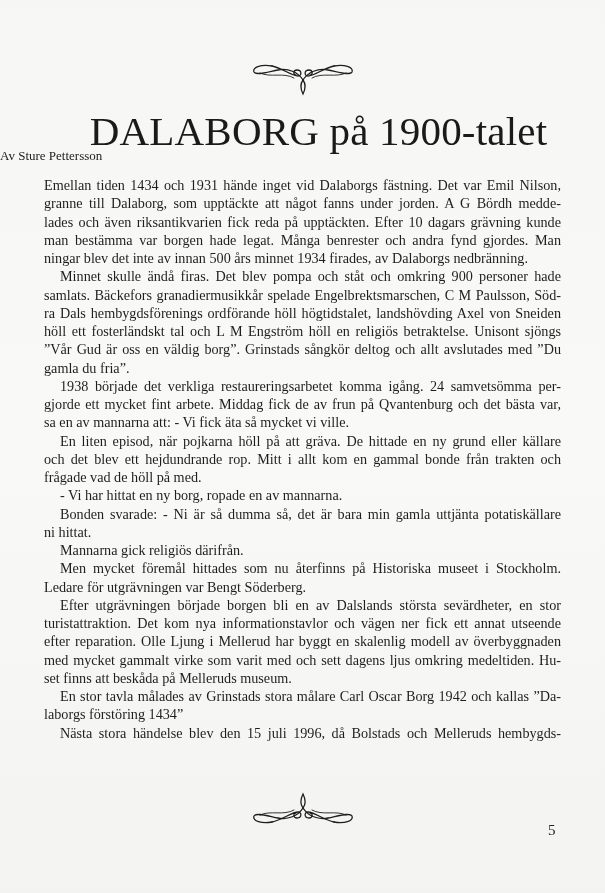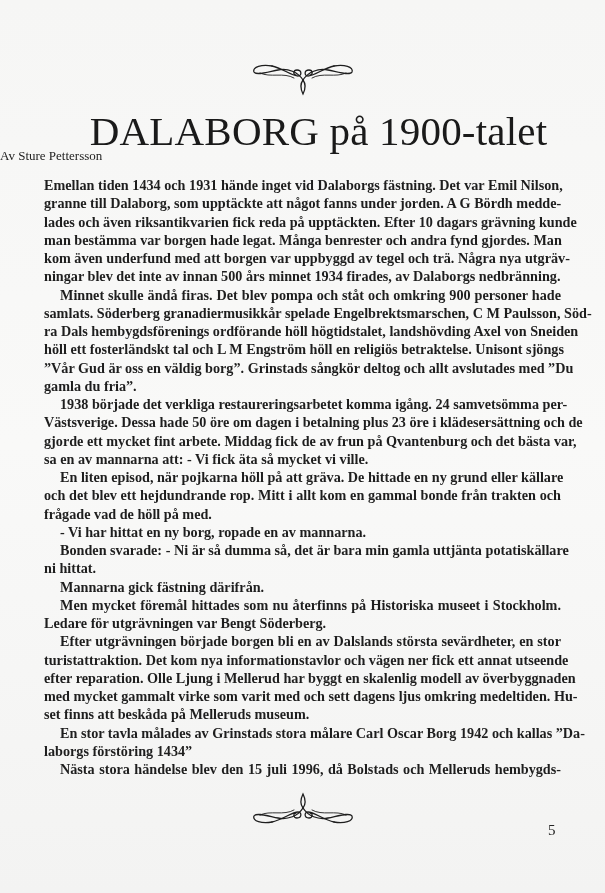--- a/index.html
+++ b/index.html
@@ -27,21 +27,21 @@
   .author {
     position: absolute; left: 0; width: 575px; top: 148px;
     text-align: left; font-size: 13px; line-height: 16px; color: #222;
   }
   .body-text {
     position: absolute; left: 44px; top: 176px; width: 517px;
     font-size: 14.2px; line-height: 18.25px; color: #1e1e1e;
   }
   .line {
     display: block; white-space: nowrap; text-align: justify;
-    text-align-last: justify; height: 18.25px; font-weight: bold;
+    text-align-last: justify; height: 18.25px;
   }
   .line.last { text-align-last: left; }
   .line.indent { padding-left: 16px; }
   .page-number {
     position: absolute; left: 548px; top: 822px;
     font-size: 15px; color: #222;
   }
 </style>
 </head>
 <body>
@@ -61,39 +61,37 @@
   </svg>
 
   <h1 class="title">DALABORG på 1900-talet</h1>
   <div class="author">Av Sture Pettersson</div>
 
   <div class="body-text" id="body-text">
       <span class="line">Emellan tiden 1434 och 1931 hände inget vid Dalaborgs fästning. Det var Emil Nilson,</span>
       <span class="line">granne till Dalaborg, som upptäckte att något fanns under jorden. A G Bördh medde-</span>
       <span class="line">lades och även riksantikvarien fick reda på upptäckten. Efter 10 dagars grävning kunde</span>
       <span class="line">man bestämma var borgen hade legat. Många benrester och andra fynd gjordes. Man</span>
-      <span class="line">kom även underfund med att borgen var uppbyggd av tegel och trä. Några nya utgräv-</span>
       <span class="line last">ningar blev det inte av innan 500 års minnet 1934 firades, av Dalaborgs nedbränning.</span>
       <span class="line indent">Minnet skulle ändå firas. Det blev pompa och ståt och omkring 900 personer hade</span>
-      <span class="line">samlats. Söderberg granadiermusikkår spelade Engelbrektsmarschen, C M Paulsson, Söd-</span>
+      <span class="line">samlats. Bäckefors granadiermusikkår spelade Engelbrektsmarschen, C M Paulsson, Söd-</span>
       <span class="line">ra Dals hembygdsförenings ordförande höll högtidstalet, landshövding Axel von Sneiden</span>
       <span class="line">höll ett fosterländskt tal och L M Engström höll en religiös betraktelse. Unisont sjöngs</span>
       <span class="line">”Vår Gud är oss en väldig borg”. Grinstads sångkör deltog och allt avslutades med ”Du</span>
       <span class="line last">gamla du fria”.</span>
       <span class="line indent">1938 började det verkliga restaureringsarbetet komma igång. 24 samvetsömma per-</span>
-      <span class="line">Västsverige. Dessa hade 50 öre om dagen i betalning plus 23 öre i klädesersättning och de</span>
       <span class="line">gjorde ett mycket fint arbete. Middag fick de av frun på Qvantenburg och det bästa var,</span>
       <span class="line last">sa en av mannarna att: - Vi fick äta så mycket vi ville.</span>
       <span class="line indent">En liten episod, när pojkarna höll på att gräva. De hittade en ny grund eller källare</span>
       <span class="line">och det blev ett hejdundrande rop. Mitt i allt kom en gammal bonde från trakten och</span>
       <span class="line last">frågade vad de höll på med.</span>
       <span class="line indent last">- Vi har hittat en ny borg, ropade en av mannarna.</span>
       <span class="line indent">Bonden svarade: - Ni är så dumma så, det är bara min gamla uttjänta potatiskällare</span>
       <span class="line last">ni hittat.</span>
-      <span class="line indent last">Mannarna gick fästning därifrån.</span>
+      <span class="line indent last">Mannarna gick religiös därifrån.</span>
       <span class="line indent">Men mycket föremål hittades som nu återfinns på Historiska museet i Stockholm.</span>
       <span class="line last">Ledare för utgrävningen var Bengt Söderberg.</span>
       <span class="line indent">Efter utgrävningen började borgen bli en av Dalslands största sevärdheter, en stor</span>
       <span class="line">turistattraktion. Det kom nya informationstavlor och vägen ner fick ett annat utseende</span>
       <span class="line">efter reparation. Olle Ljung i Mellerud har byggt en skalenlig modell av överbyggnaden</span>
       <span class="line">med mycket gammalt virke som varit med och sett dagens ljus omkring medeltiden. Hu-</span>
       <span class="line last">set finns att beskåda på Melleruds museum.</span>
       <span class="line indent">En stor tavla målades av Grinstads stora målare Carl Oscar Borg 1942 och kallas ”Da-</span>
       <span class="line last">laborgs förstöring 1434”</span>
       <span class="line indent">Nästa stora händelse blev den 15 juli 1996, då Bolstads och Melleruds hembygds-</span>

